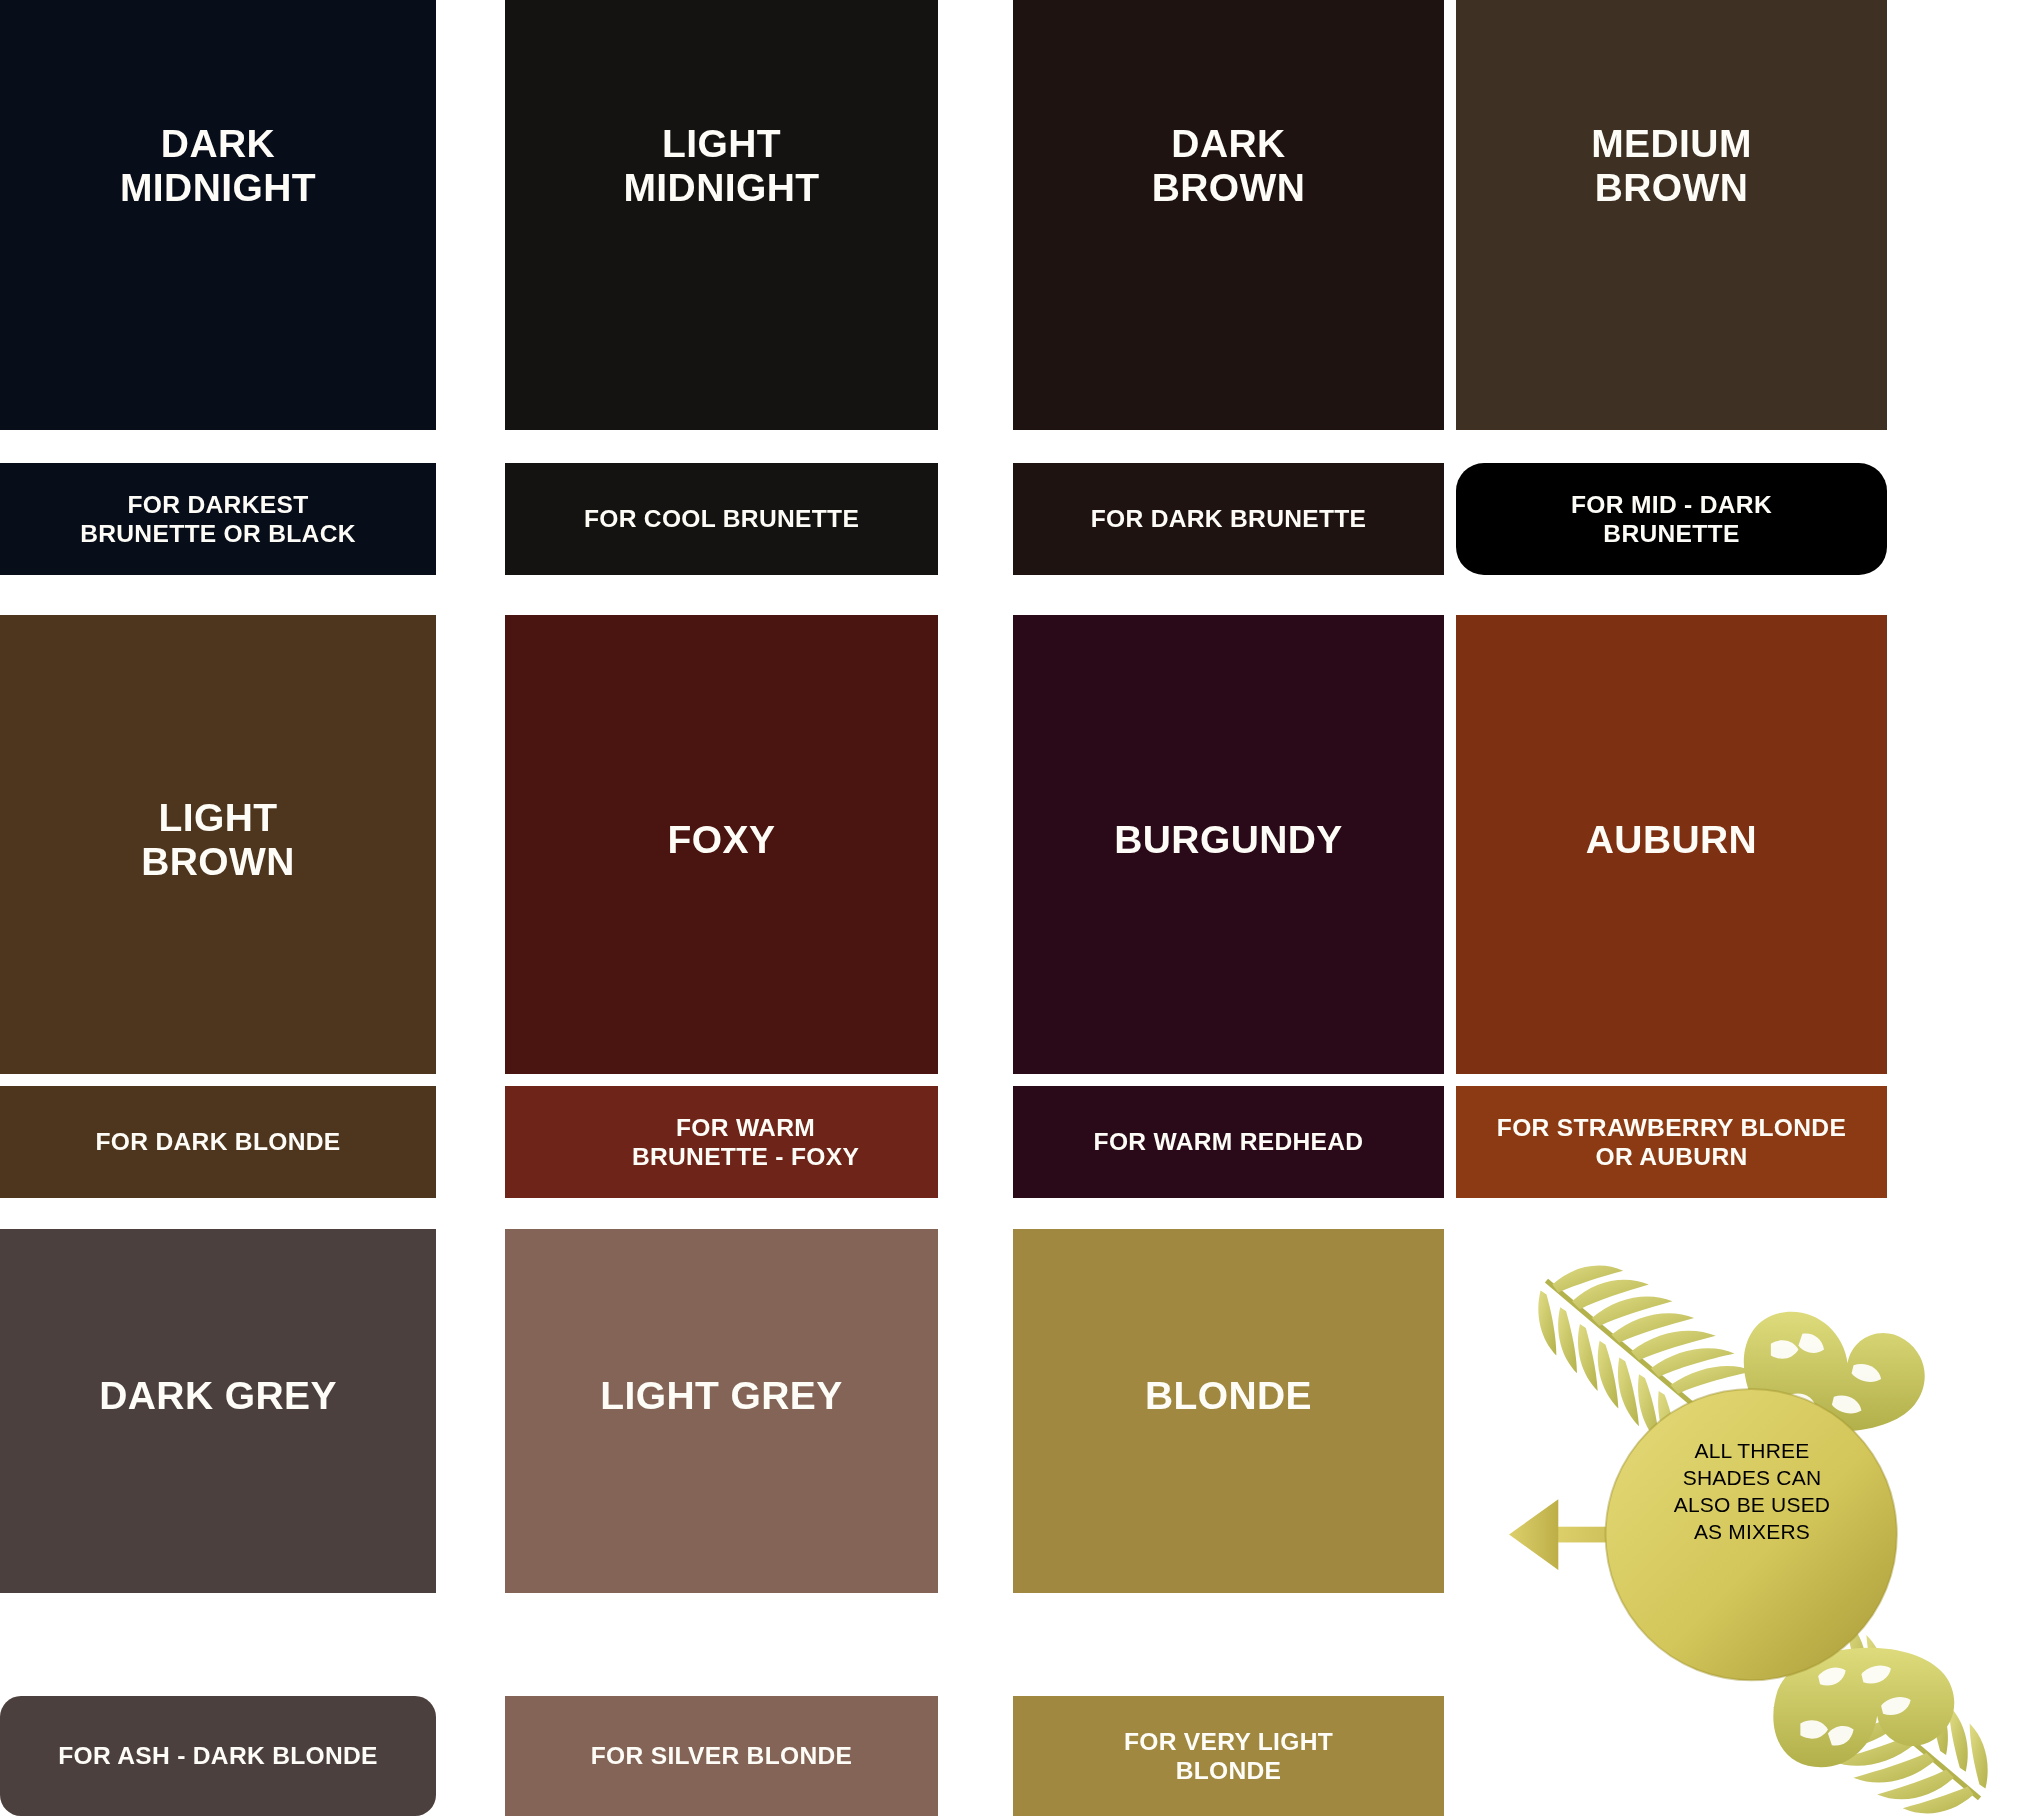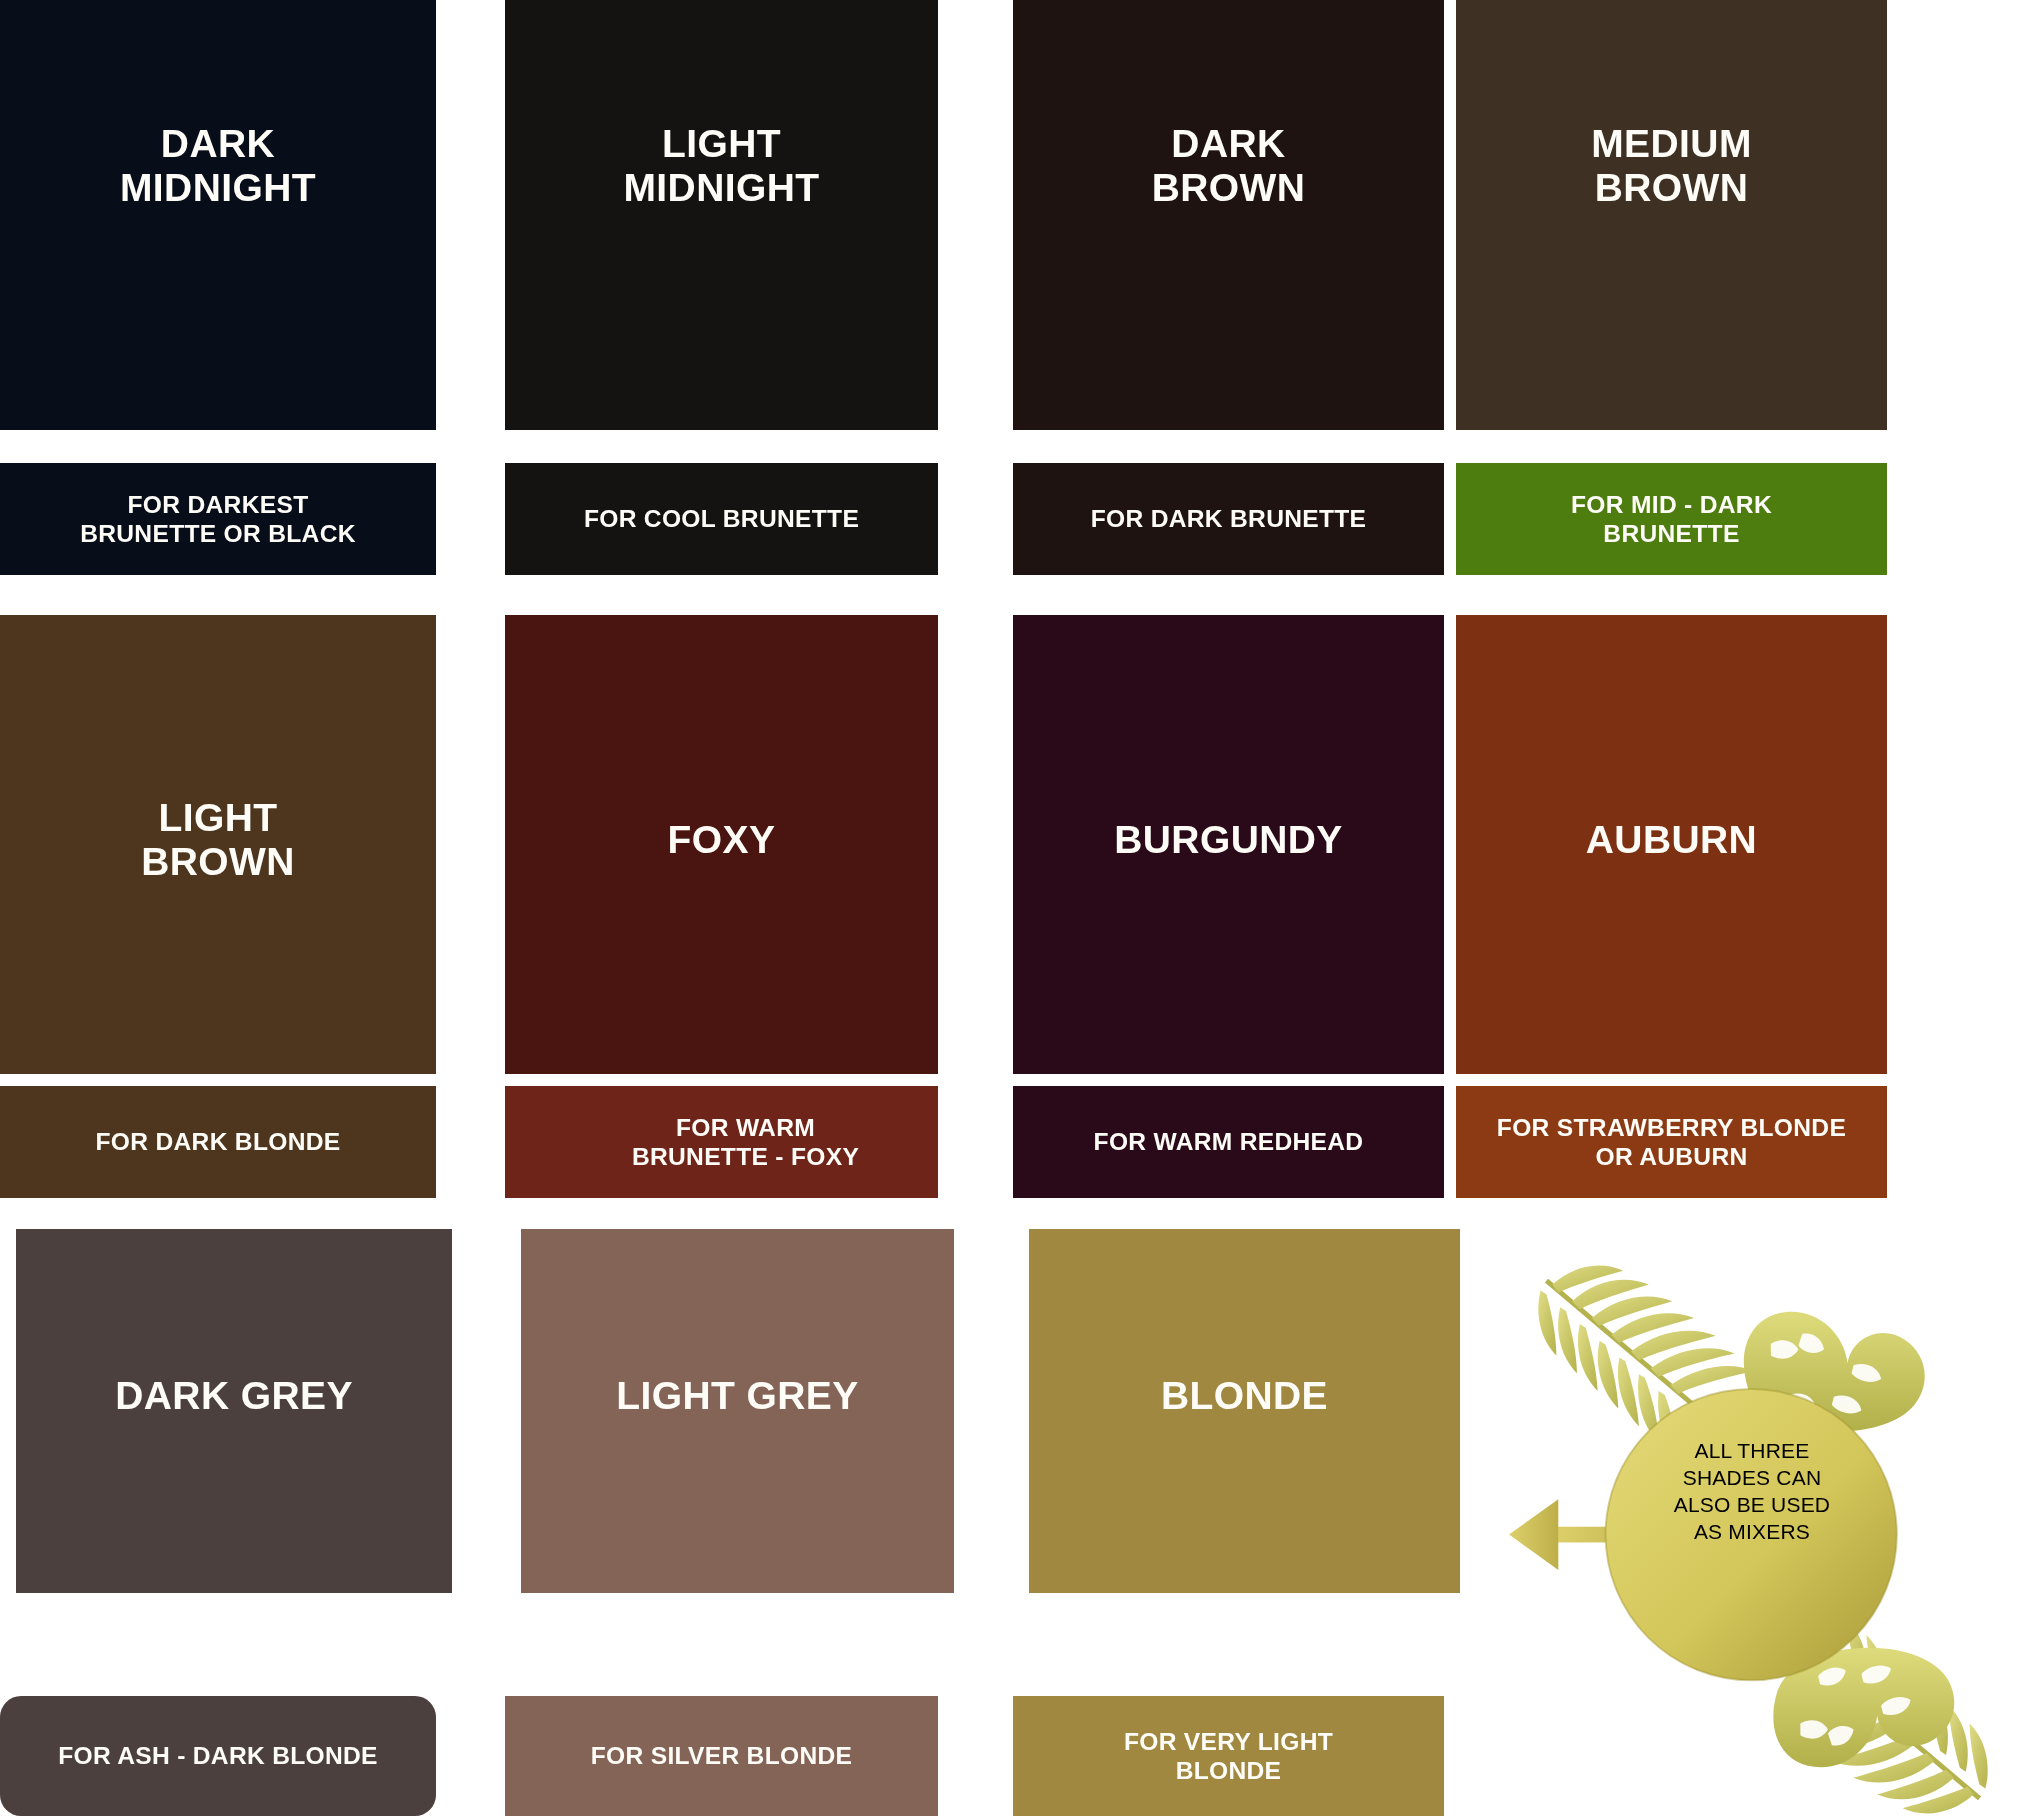--- a/index.html
+++ b/index.html
@@ -60,21 +60,21 @@
   .col-3 { left: 1013px; width: 431px; }
   .col-4 { left: 1456px; width: 431px; }
 
   
   .row-1-swatch  { top: 0px;   height: 430px; }
   .row-1-caption { top: 463px; height: 112px; }
   
   .row-2-swatch  { top: 615px;  height: 459px; }
   .row-2-caption { top: 1086px; height: 112px; }
   
-  .row-3-swatch  { top: 1229px; height: 364px; margin-left: 16px; }
+  .row-3-swatch  { top: 1229px; height: 364px; }
   .row-3-caption { top: 1696px; height: 120px; }
 
   
   .row-1-swatch .swatch-label { transform: translateY(-49px); }
   .row-2-swatch .swatch-label { transform: translateY(-4.9px); }
   .row-3-swatch .swatch-label { transform: translateY(-14.8px); }
 
   
   #mixer-badge-wrap {
     position: absolute;
@@ -133,21 +133,21 @@
 BROWN</p>
   </div>
   <div class="caption col-3 row-1-caption" style="background: rgb(30, 19, 16);">
     <p class="caption-label">FOR DARK BRUNETTE</p>
   </div>
 
   <div class="swatch col-4 row-1-swatch" style="background: rgb(62, 48, 35);">
     <p class="swatch-label">MEDIUM
 BROWN</p>
   </div>
-  <div class="caption col-4 row-1-caption" style="background: #4d7c0f;">
+  <div class="caption col-4 row-1-caption" style="background: #000000; border-radius: 28px;">
     <p class="caption-label">FOR MID - DARK
 BRUNETTE</p>
   </div>
 
   <div class="swatch col-1 row-2-swatch" style="background: rgb(78, 53, 30);">
     <p class="swatch-label">LIGHT
 BROWN</p>
   </div>
   <div class="caption col-1 row-2-caption" style="background: rgb(78, 53, 30);">
     <p class="caption-label">FOR DARK BLONDE</p>

